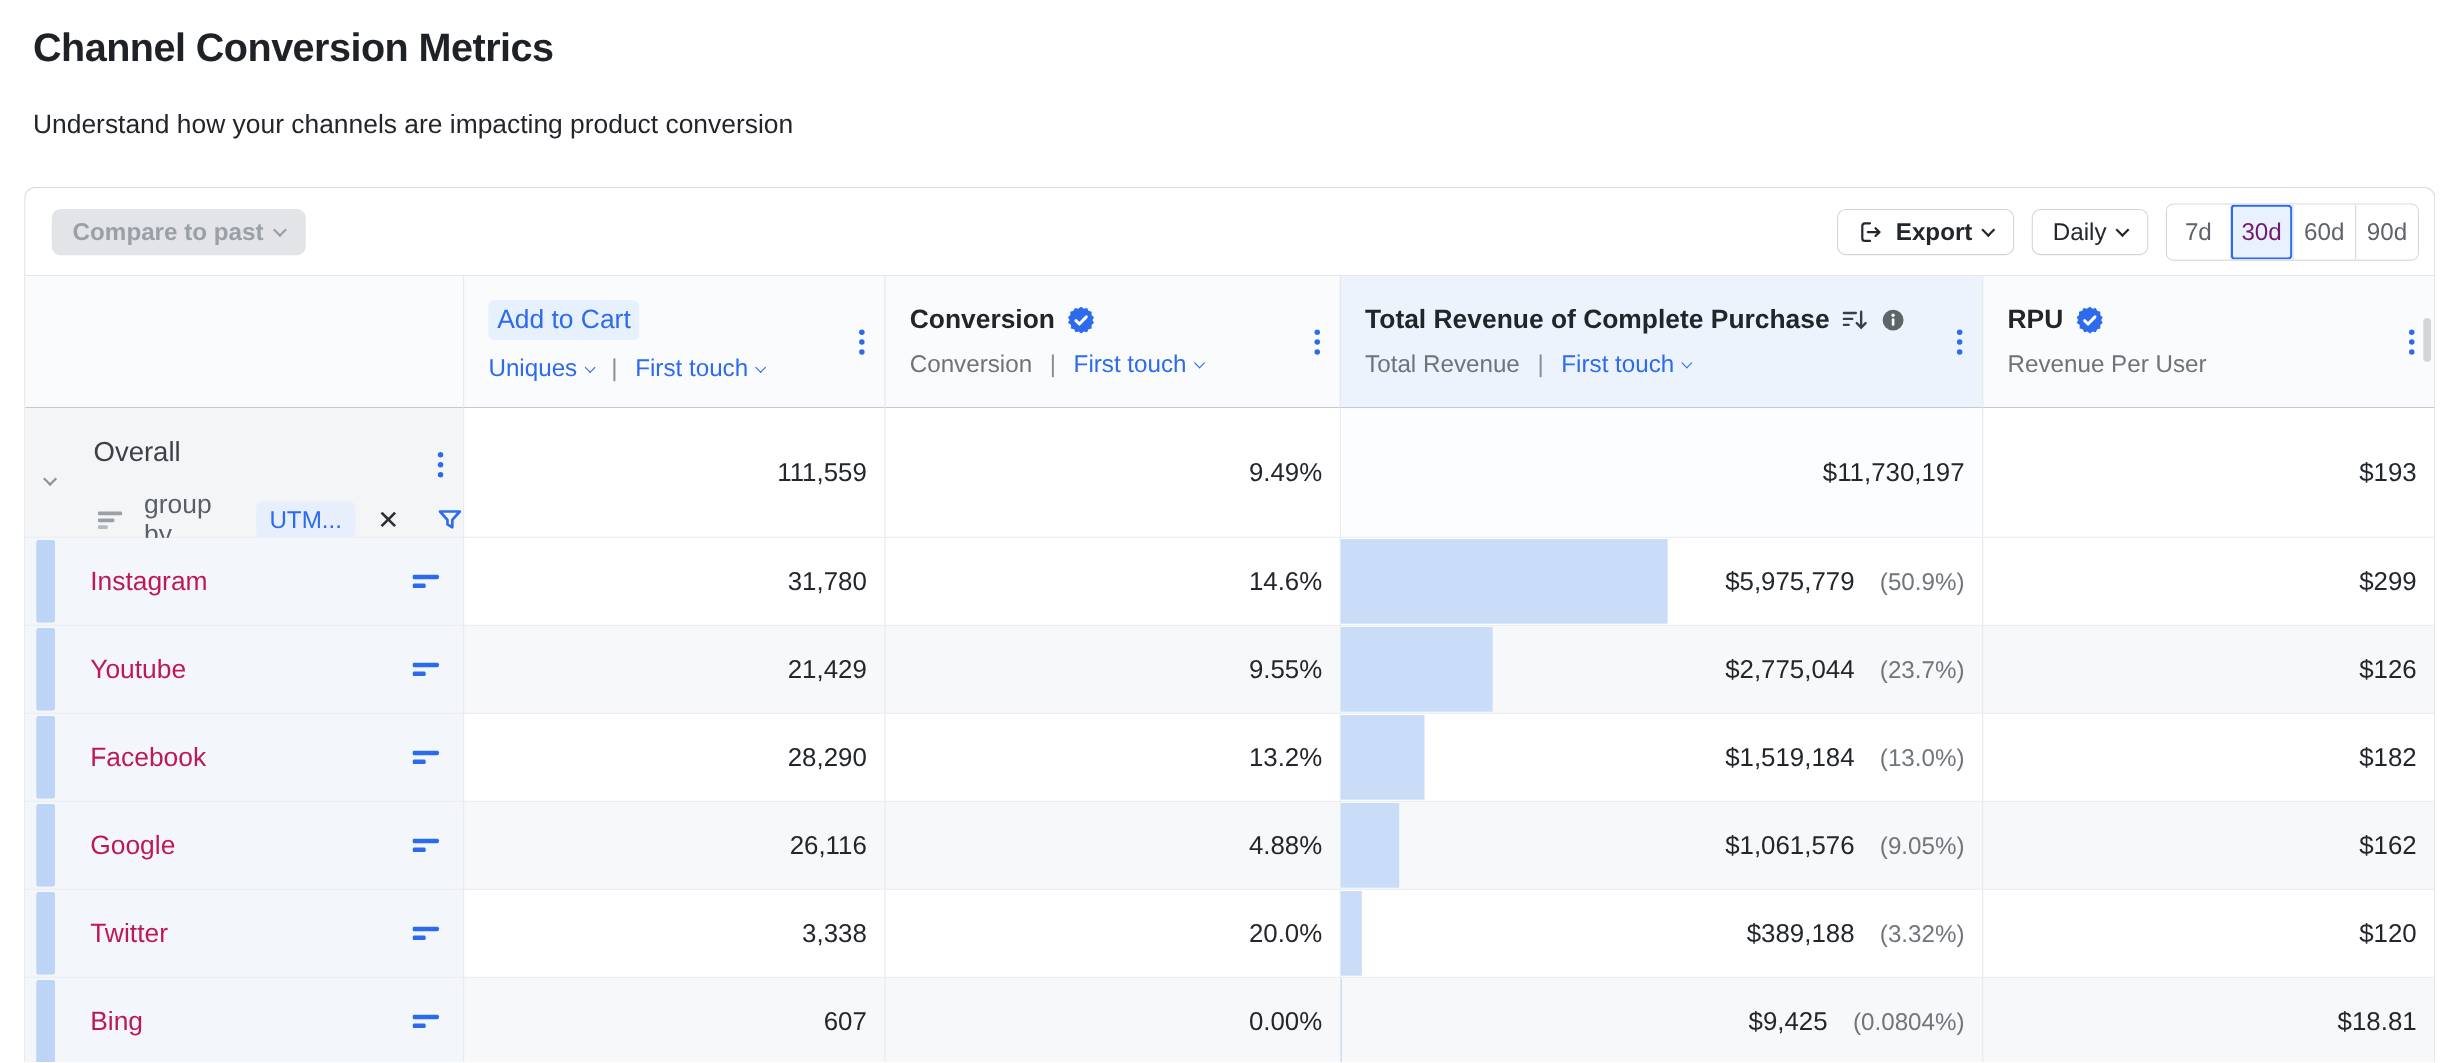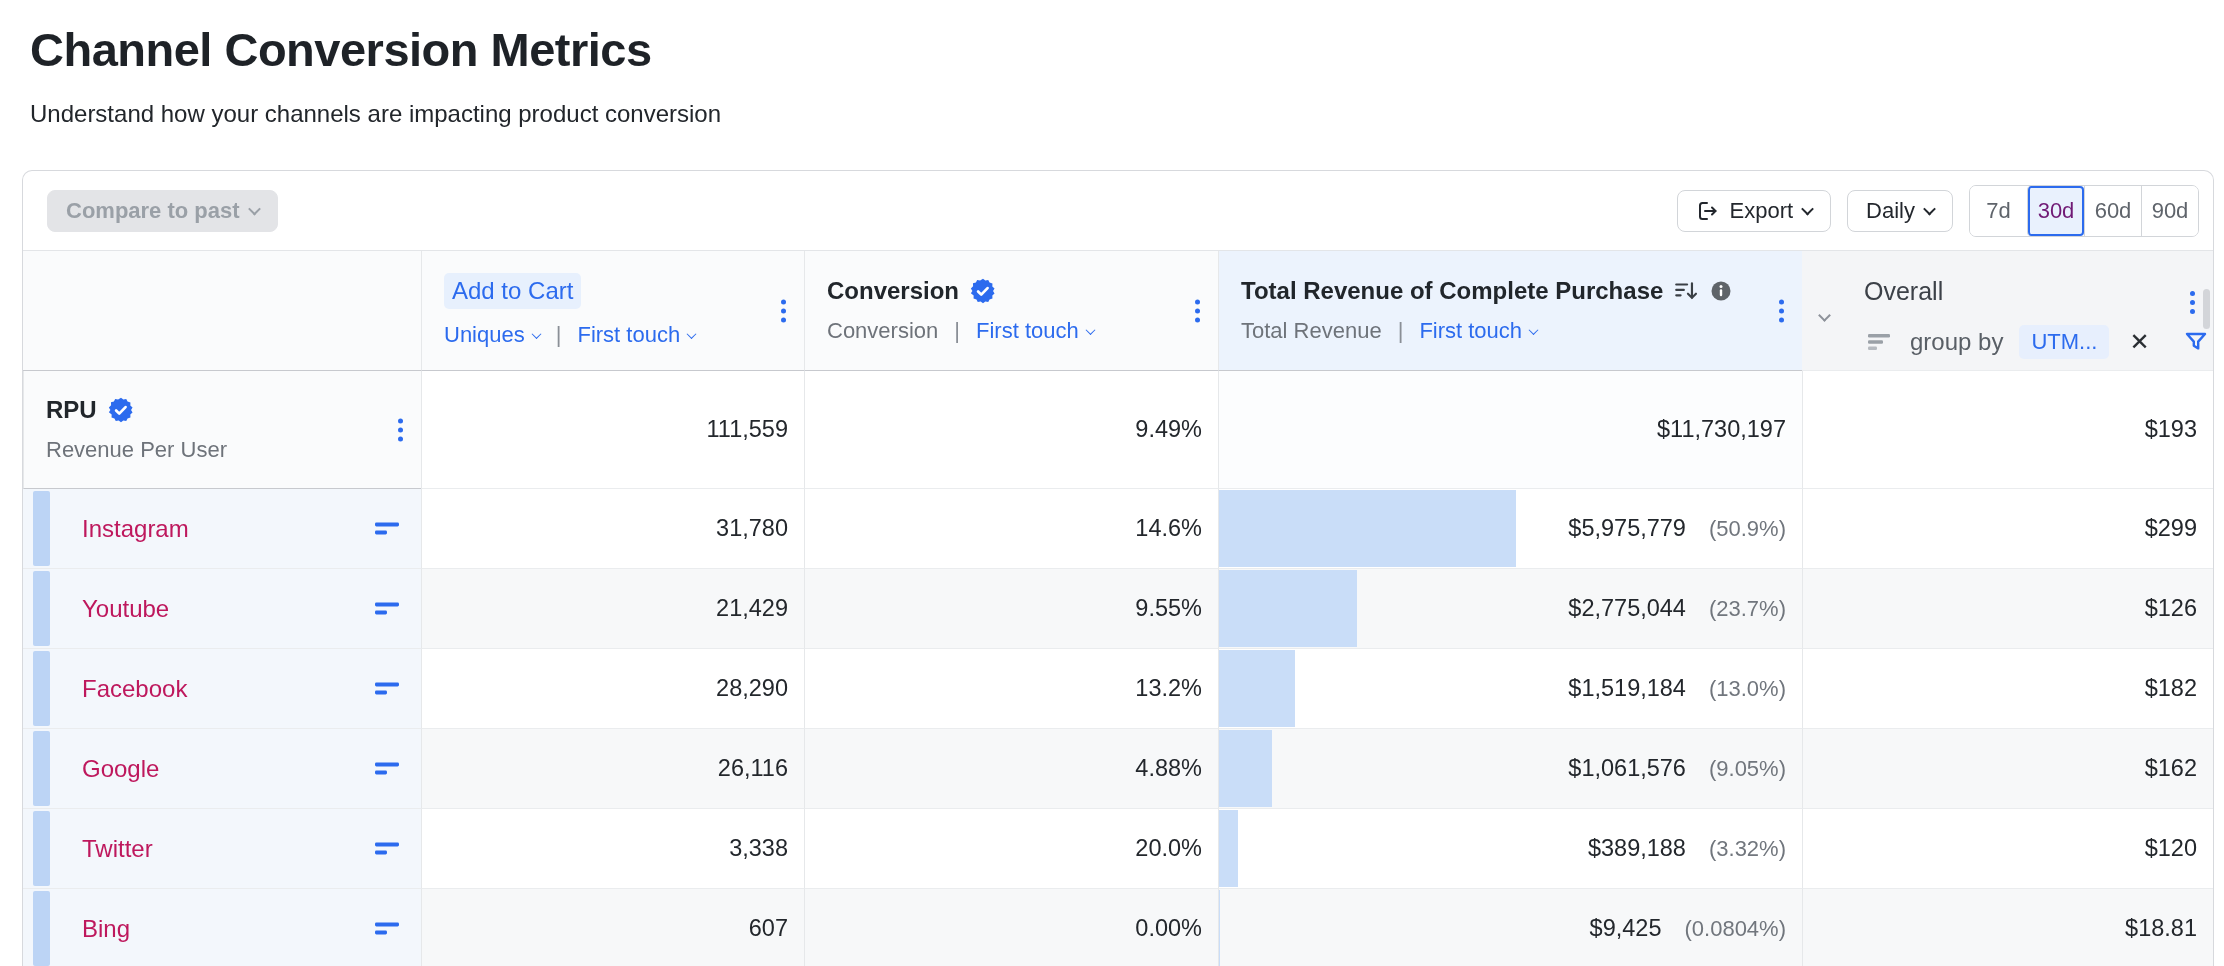--- a/index.html
+++ b/index.html
@@ -1,34 +1,34 @@
 <!DOCTYPE html>
 <html><head>
 <meta charset="utf-8">
 <style>
   * { box-sizing: border-box; margin: 0; padding: 0; }
   html,body { background:#ffffff; }
   body { font-family:"Liberation Sans", sans-serif; color:#23272c; }
   .page { position:relative; width:2224px; height:966px; background:#fff; overflow:hidden; }
 
   
-  .page-title { position:absolute; left:30px; top:22px; font-size:47px; font-weight:700; letter-spacing:-0.5px; color:#1e2227; }
+  .page-title { position:absolute; left:30px; top:22px; font-size:36px; font-weight:700; letter-spacing:-0.5px; color:#1e2227; }
   .page-subtitle { position:absolute; left:30px; top:100px; font-size:24px; color:#22262b; }
 
   
   .panel { position:absolute; left:22px; top:170px; width:2192px; height:796px;
            border:1px solid #d7d9dd; border-bottom:none; border-radius:10px 10px 0 0; background:#fff; overflow:hidden; }
 
   
   .toolbar { position:relative; height:80px; border-bottom:1px solid #e3e5e8; display:flex; align-items:center; }
   .btn { display:inline-flex; align-items:center; gap:10px; height:42px; padding:0 18px; border:1px solid #d2d5d9;
          border-radius:8px; background:#fff; font-size:22px; color:#23272d; cursor:pointer; }
   .btn-disabled { margin-left:24px; background:#e3e4e7; border-color:#e3e4e7; color:#9aa0a7; font-weight:600; }
   .toolbar-right { margin-left:auto; margin-right:14px; display:flex; align-items:center; gap:16px; }
-  .btn-export { font-weight:400; }
+  .btn-export { font-weight:700; }
   .chev { display:inline-block; width:9px; height:9px; border-right:2px solid currentColor; border-bottom:2px solid currentColor;
           transform:rotate(45deg) translate(-1px,-1px); }
   .chev.sm { width:7px; height:7px; border-width:1.5px; }
   .seg-group { display:flex; height:52px; border:1px solid #d2d5d9; border-radius:7px; overflow:hidden; }
   .seg { width:57px; display:flex; align-items:center; justify-content:center; font-size:22px; color:#5f646b;
          border-left:1px solid #d2d5d9; background:#fff; cursor:pointer; }
   .seg:first-child { border-left:none; }
   .seg.selected { color:#701a75; background:#e9f1fd; box-shadow:inset 0 0 0 2px #2c6bee; border-radius:4px; }
 
   
@@ -198,66 +198,66 @@
               <span class="chev sm"></span>
           </span>
         </div>
         <div class="kebab">
             <i></i>
             <i></i>
             <i></i>
           </div>
       </div>
 
-      <div class="cell ov-label c0">
-        <span class="ov-chevron"></span>
-        <div class="ov-line1">Overall</div>
-        <div class="kebab" style="top:40px; transform:none;">
-            <i></i>
-            <i></i>
-            <i></i>
-          </div>
-        <div class="ov-line2">
-          <span class="icon-inline">
-            <svg width="26" height="22" viewBox="0 0 26 22">
-              <rect x="0" y="3" width="22" height="3.4" rx="1.2" fill="#9aa0a7"></rect>
-              <rect x="0" y="9.3" width="15" height="3.4" rx="1.2" fill="#9aa0a7"></rect>
-              <rect x="0" y="15.6" width="9" height="3.4" rx="1.2" fill="#b6bac0"></rect>
-            </svg>
-          </span>
-          <span>group by</span>
-          <span class="chip">UTM...</span>
-          <span class="xicon">✕</span>
-          <span class="icon-inline" style="margin-left:14px;">
-            <svg width="24" height="24" viewBox="0 0 24 24">
-              <path d="M3 4 H21 L14.2 11.6 V18.4 L9.8 15.8 V11.6 Z" fill="none" stroke="#2c6bee" stroke-width="2.4" stroke-linejoin="round"></path>
-            </svg>
-          </span>
-        </div>
-      </div>
-
       <div class="cell hc c4">
         <div class="h-title-line">
           <span>RPU</span>
           <span class="badge">
             <svg width="28" height="28" viewBox="0 0 24 24">
               <path fill="#2c6bee" d="M12 1.5l2 1.6 2.5-.6 1.1 2.3 2.5.7-.1 2.6 1.9 1.8-1.3 2.1 1.3 2.1-1.9 1.8.1 2.6-2.5.7-1.1 2.3-2.5-.6-2 1.6-2-1.6-2.5.6-1.1-2.3-2.5-.7.1-2.6L1.6 14l1.3-2.1-1.3-2.1 1.9-1.8-.1-2.6 2.5-.7L7 2.5l2.5.6z"></path>
               <path d="M7.8 12.4l2.7 2.7 5.4-5.6" fill="none" stroke="#fff" stroke-width="2.3" stroke-linecap="round" stroke-linejoin="round"></path>
             </svg>
           </span>
         </div>
         <div class="h-sub-line">
           <span>Revenue Per User</span>
         </div>
         <div class="kebab">
             <i></i>
             <i></i>
             <i></i>
           </div>
       </div>
+
+      <div class="cell ov-label c0">
+        <span class="ov-chevron"></span>
+        <div class="ov-line1">Overall</div>
+        <div class="kebab" style="top:40px; transform:none;">
+            <i></i>
+            <i></i>
+            <i></i>
+          </div>
+        <div class="ov-line2">
+          <span class="icon-inline">
+            <svg width="26" height="22" viewBox="0 0 26 22">
+              <rect x="0" y="3" width="22" height="3.4" rx="1.2" fill="#9aa0a7"></rect>
+              <rect x="0" y="9.3" width="15" height="3.4" rx="1.2" fill="#9aa0a7"></rect>
+              <rect x="0" y="15.6" width="9" height="3.4" rx="1.2" fill="#b6bac0"></rect>
+            </svg>
+          </span>
+          <span>group by</span>
+          <span class="chip">UTM...</span>
+          <span class="xicon">✕</span>
+          <span class="icon-inline" style="margin-left:14px;">
+            <svg width="24" height="24" viewBox="0 0 24 24">
+              <path d="M3 4 H21 L14.2 11.6 V18.4 L9.8 15.8 V11.6 Z" fill="none" stroke="#2c6bee" stroke-width="2.4" stroke-linejoin="round"></path>
+            </svg>
+          </span>
+        </div>
+      </div>
       <div class="cell num c1">111,559</div>
       <div class="cell num c2">9.49%</div>
       <div class="cell num c3" style="background:#fcfdfe;padding-left:11px;">$11,730,197</div>
       <div class="cell num c4">$193</div>
 
   <div class="cell lbl c0">
     <span class="strip"></span>
     <span class="lbl-text">Instagram</span>
     <span class="rowbars">
       <svg width="26" height="20" viewBox="0 0 26 20">

